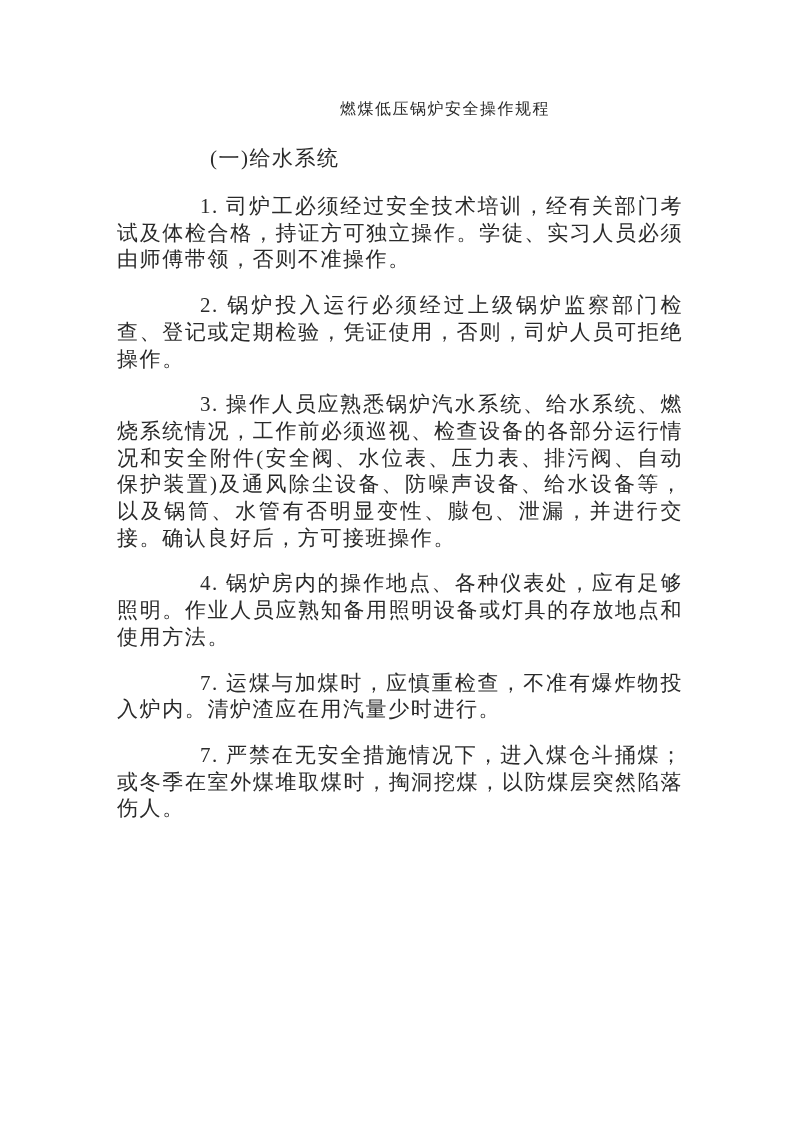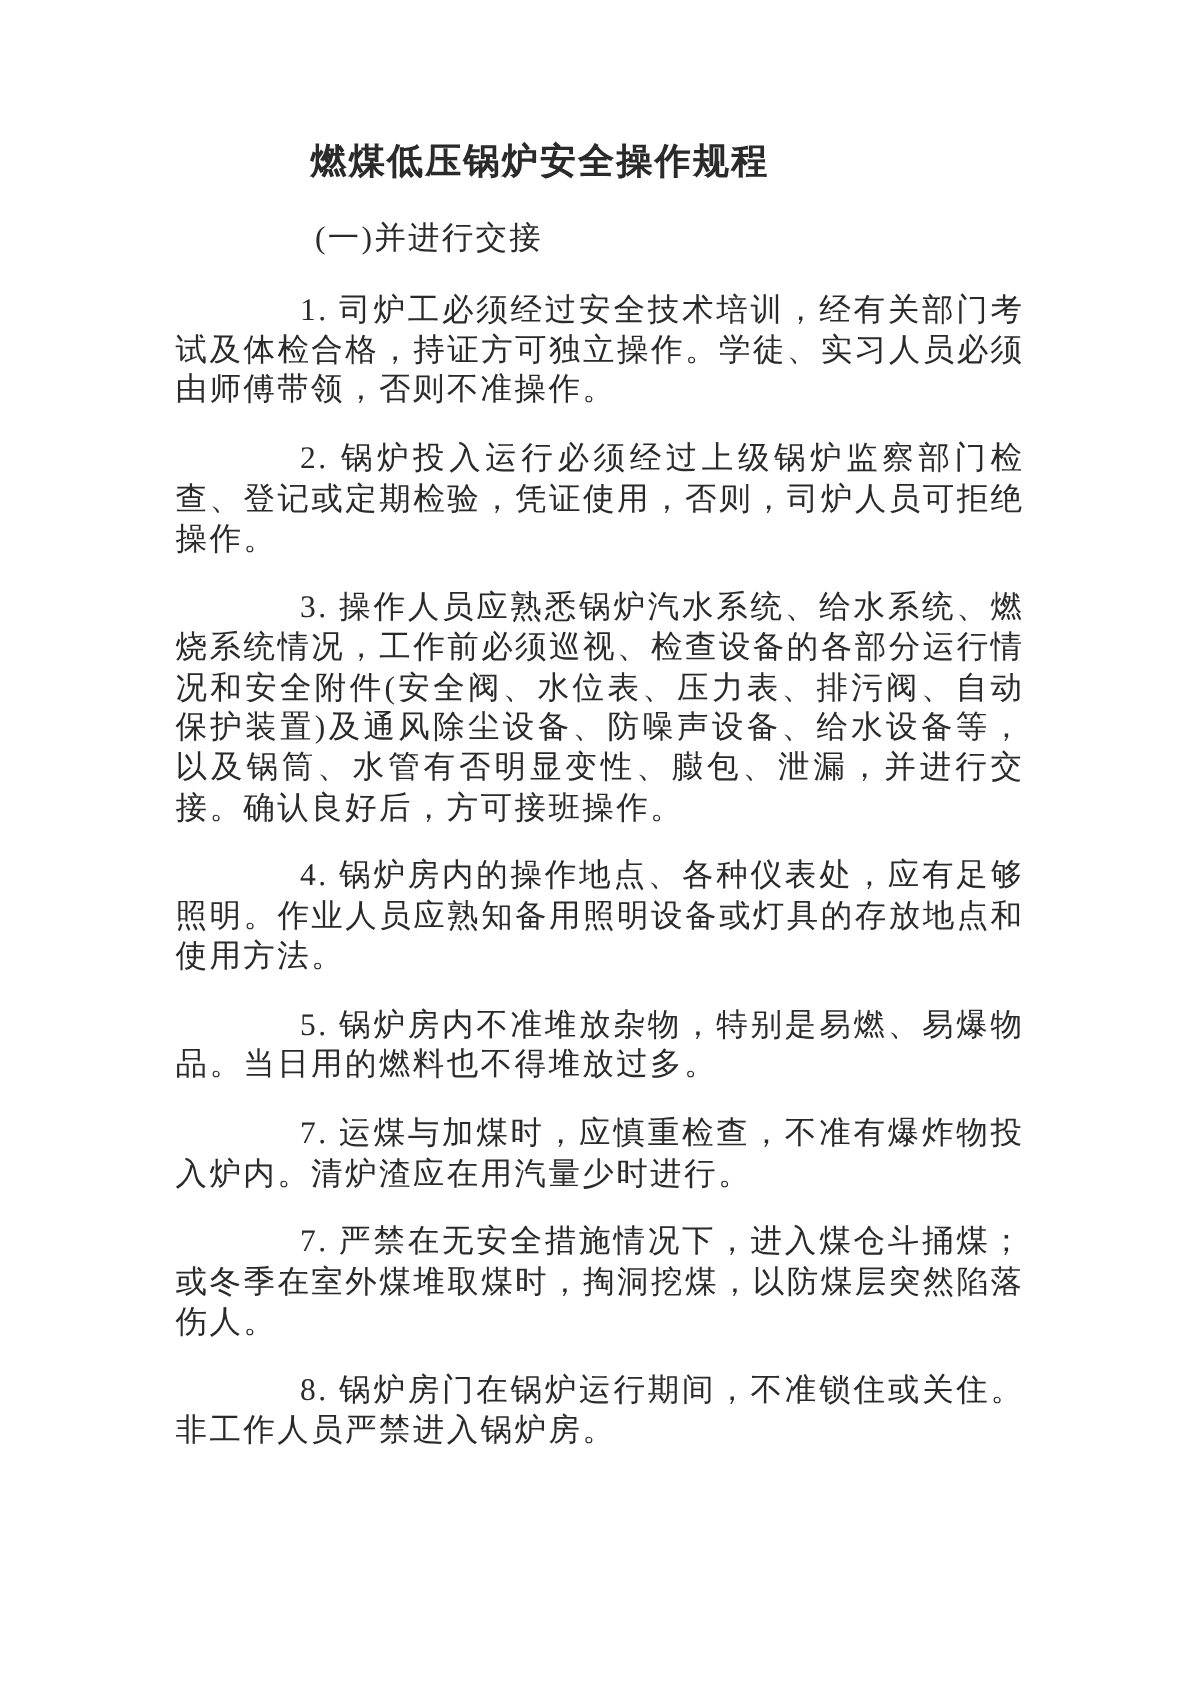--- a/index.html
+++ b/index.html
@@ -17,25 +17,25 @@
     color: #2a2a2a;
   }
   .content {
     position: absolute;
     left: 117px;
     width: 566px;
     top: 0;
     padding-top: 95px;
   }
   .doc-title {
-    font-size: 24px;
+    font-size: 16px;
     line-height: 27px;
-    font-weight: bold;
+    font-weight: normal;
     letter-spacing: 1.5px;
-    text-align: left;
+    text-align: center;
     padding-left: 90px;
     white-space: nowrap;
   }
   .section-heading {
     margin-top: 23px;
     margin-left: 93px;
     font-size: 21px;
     line-height: 27px;
     letter-spacing: 1.5px;
   }
@@ -53,27 +53,25 @@
   }
 </style>
 </head>
 <body>
 
 <div class="page">
   <div class="content">
 
     <div class="doc-title">燃煤低压锅炉安全操作规程</div>
 
-    <div class="section-heading">(一)并进行交接</div>
+    <div class="section-heading">(一)给水系统</div>
 
     <div class="paragraphs">
       <p class="para">1. 司炉工必须经过安全技术培训，经有关部门考试及体检合格，持证方可独立操作。学徒、实习人员必须由师傅带领，否则不准操作。</p>
       <p class="para">2. 锅炉投入运行必须经过上级锅炉监察部门检查、登记或定期检验，凭证使用，否则，司炉人员可拒绝操作。</p>
       <p class="para">3. 操作人员应熟悉锅炉汽水系统、给水系统、燃烧系统情况，工作前必须巡视、检查设备的各部分运行情况和安全附件(安全阀、水位表、压力表、排污阀、自动保护装置)及通风除尘设备、防噪声设备、给水设备等，以及锅筒、水管有否明显变性、臌包、泄漏，并进行交接。确认良好后，方可接班操作。</p>
       <p class="para">4. 锅炉房内的操作地点、各种仪表处，应有足够照明。作业人员应熟知备用照明设备或灯具的存放地点和使用方法。</p>
-      <p class="para">5. 锅炉房内不准堆放杂物，特别是易燃、易爆物品。当日用的燃料也不得堆放过多。</p>
       <p class="para">7. 运煤与加煤时，应慎重检查，不准有爆炸物投入炉内。清炉渣应在用汽量少时进行。</p>
       <p class="para">7. 严禁在无安全措施情况下，进入煤仓斗捅煤；或冬季在室外煤堆取煤时，掏洞挖煤，以防煤层突然陷落伤人。</p>
-      <p class="para">8. 锅炉房门在锅炉运行期间，不准锁住或关住。非工作人员严禁进入锅炉房。</p>
     </div>
 
   </div>
 </div>
 
 </body></html>

